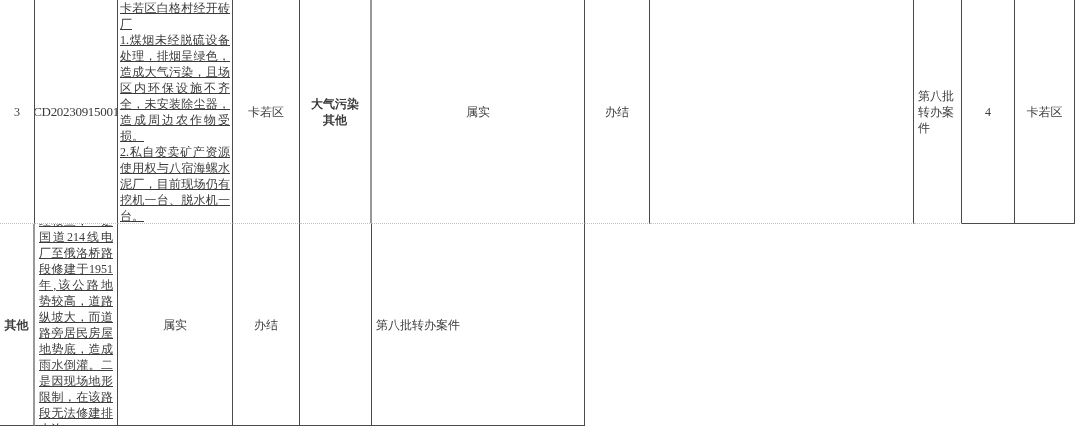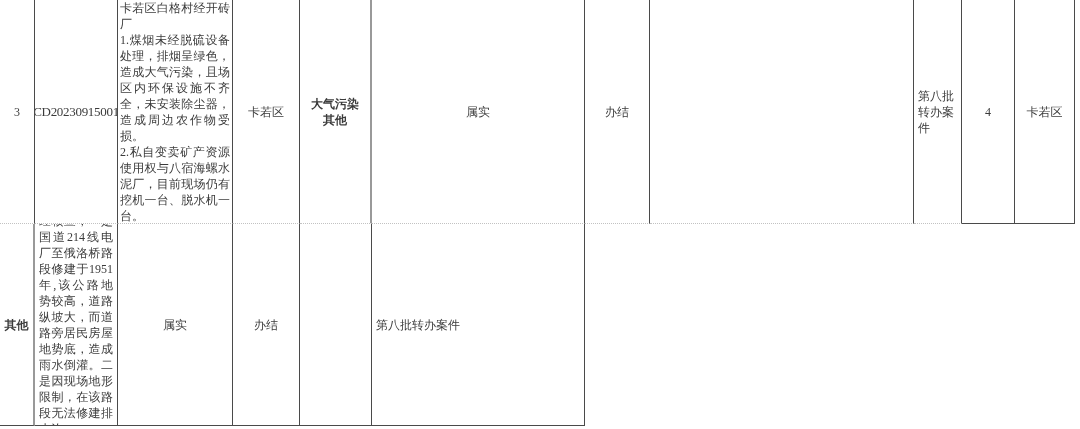--- a/index.html
+++ b/index.html
@@ -35,20 +35,21 @@
   .r4 { border-bottom: 1px solid #4a4a4a; }
   
   .b-thick { border-right: 2px solid #999999; }
   .b-dot   { border-right: 1px dotted #c2c2c2; }
   
   .center { align-items: center; text-align: center; }
   .longtext {
     padding: 2px 4px;
     text-align: justify;
     white-space: pre-line;
+    text-decoration: underline;
   }
   .complaint { padding: 1px 2px; }
   .caseid {
     font-size: 13px;
     letter-spacing: -0.3px;
     white-space: nowrap;
   }
   .category { white-space: pre-line; font-weight: bold; }
   .batch {
     padding: 2px 4px;

